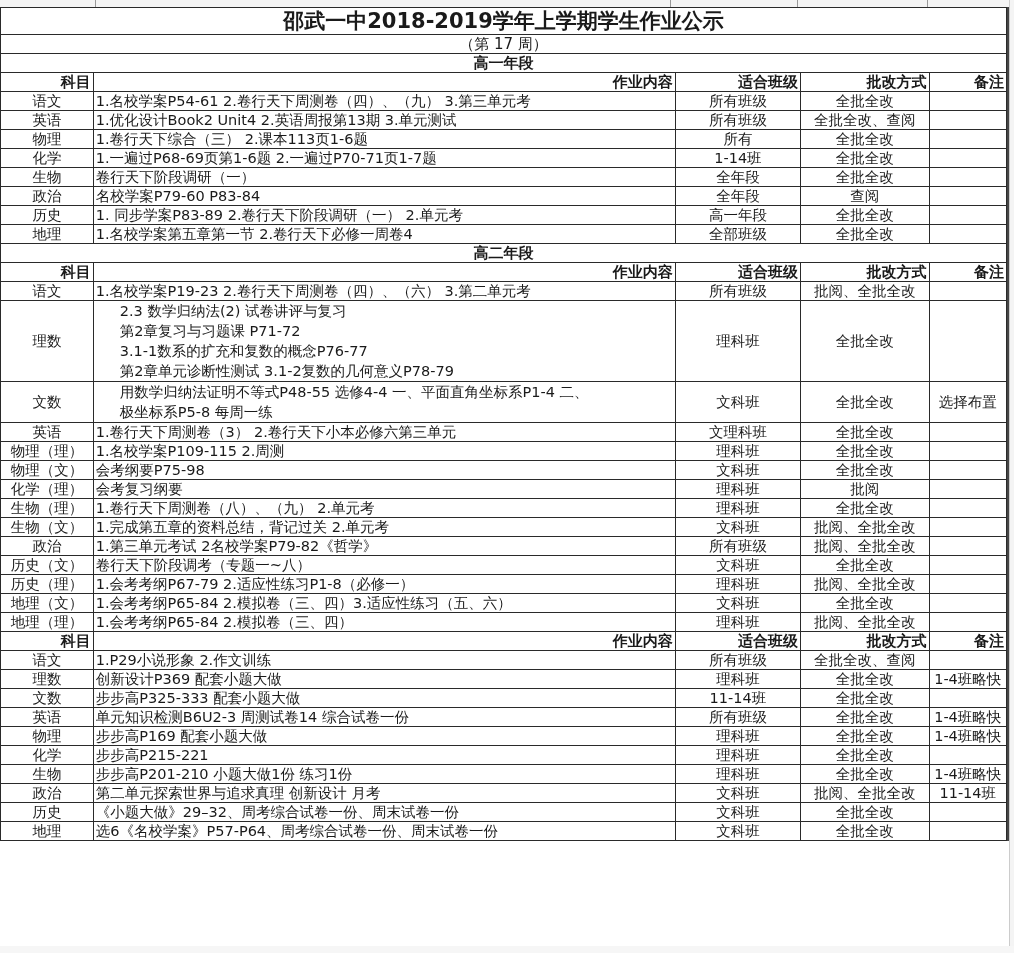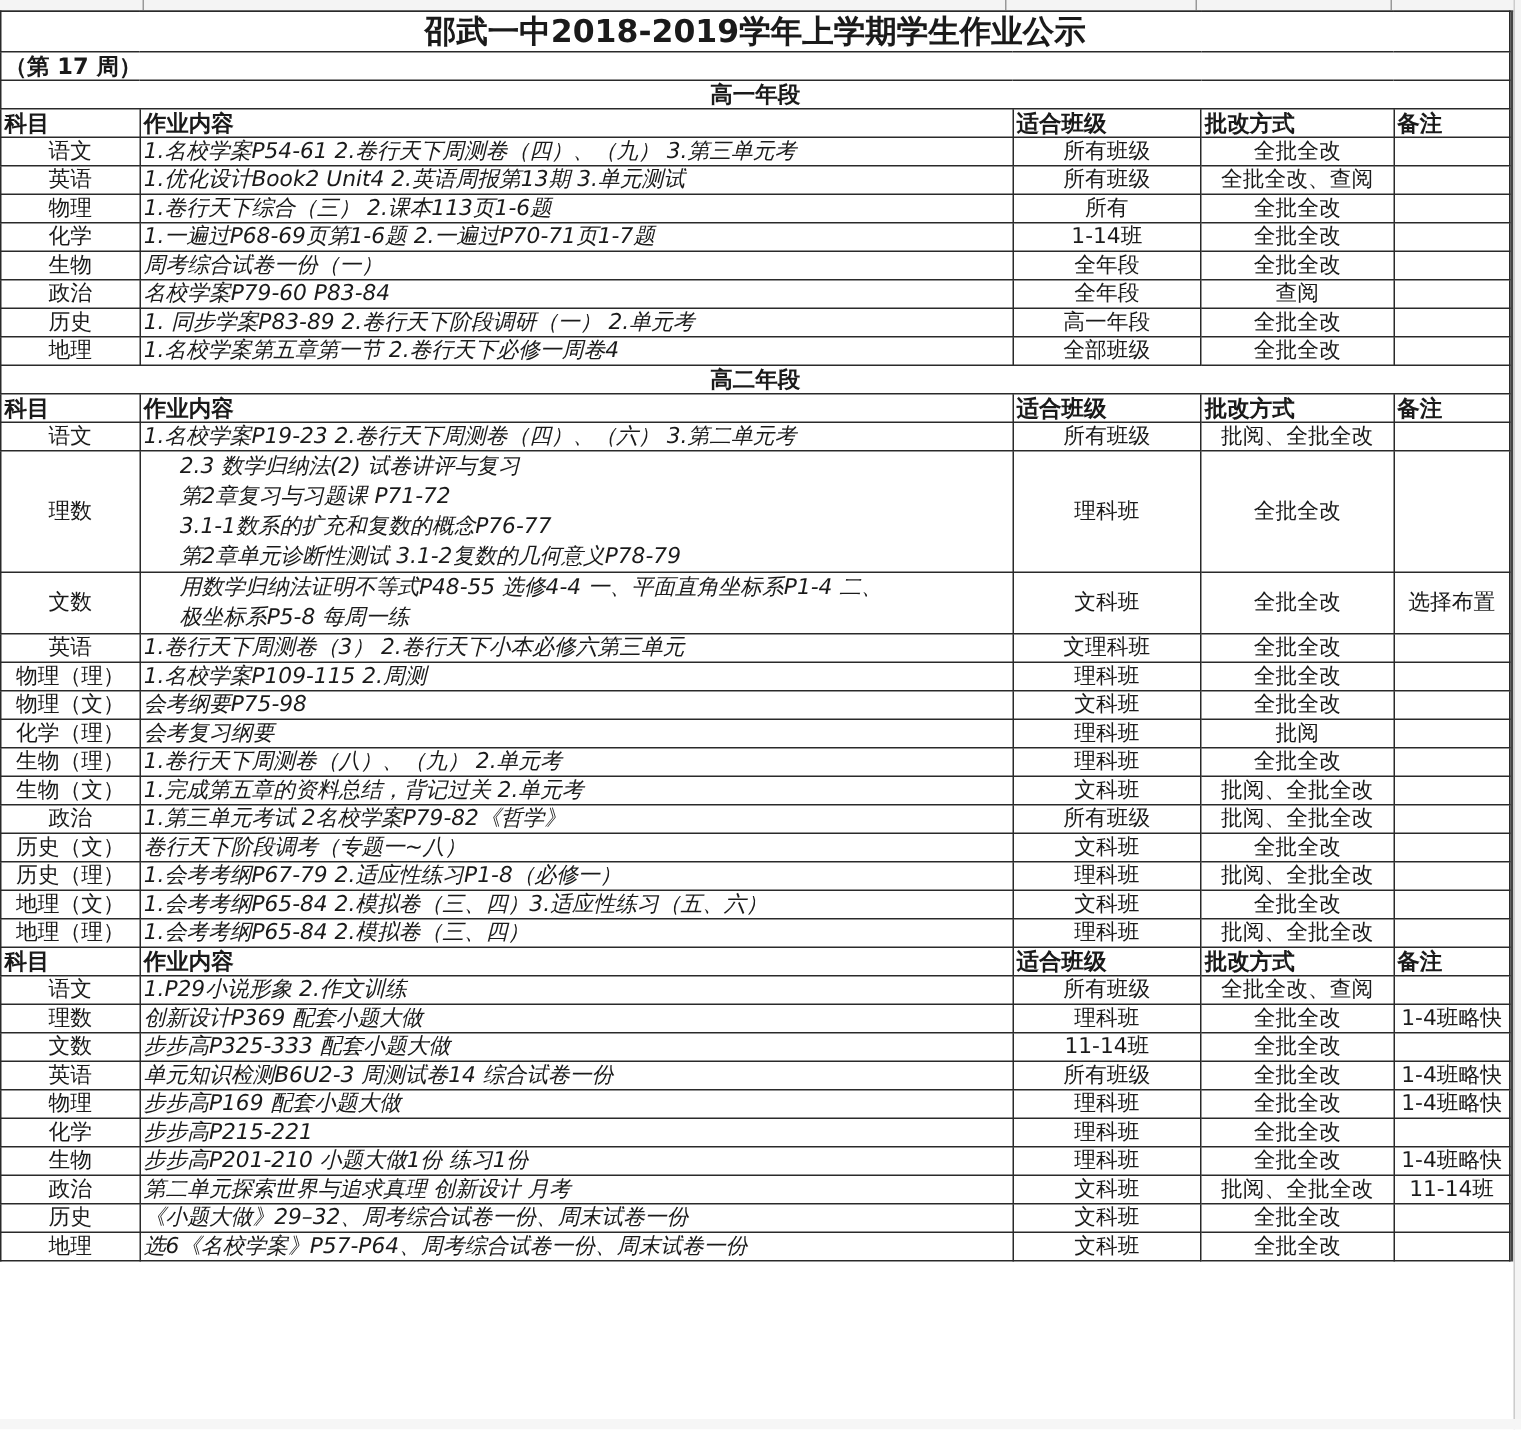--- a/index.html
+++ b/index.html
@@ -8,25 +8,25 @@
   .topstrip { position:absolute; left:0; top:0; width:1014px; height:7px; background:#f4f4f4;
               border-bottom:1px solid #555; }
   .topstrip span { position:absolute; top:0; height:7px; border-left:1px solid #999; }
   .sheet { position:absolute; left:0; top:7px; width:1007px; border-right:2px solid #444; }
   .rightgrid { position:absolute; left:1009px; top:0; width:5px; height:953px; background:#f4f4f4;
                border-left:1px solid #ccc; }
   table { border-collapse:collapse; width:1007px; table-layout:fixed; }
   td { border:1.5px solid #2a2a2a; padding:0 2px; font-size:14.5px; line-height:18px;
        height:18px; white-space:nowrap; overflow:hidden; }
   td.c { text-align:center; }
-  td.l { text-align:left;font-style:italic; }
+  td.l { text-align:left; }
   tr.title td { font-size:21px; font-weight:bold; height:26px; line-height:26px; text-align:center; }
-  tr.week td { font-size:15px; font-weight:bold; height:18px; text-align:left; }
+  tr.week td { font-size:15px; font-weight:normal; height:18px; text-align:center; }
   tr.grade td { font-size:15px; font-weight:bold; text-align:center; }
-  tr.head td { font-size:15px; font-weight:bold; text-align:left; }
+  tr.head td { font-size:15px; font-weight:bold; text-align:right; }
   td.multi { white-space:normal; vertical-align:middle; }
   td.multi div { line-height:20px;margin-left:24px; }
   .col-subj { width:91px; }
   .col-content { width:571px; }
   .col-class { width:123px; }
   .col-method { width:126px; }
   .col-note { width:76px; }
   .bottom { position:absolute; left:0; top:946px; width:1014px; height:7px; background:#f6f6f6; }
 </style>
 </head>
@@ -97,21 +97,21 @@
           <td class="l">
             <div>1.一遍过P68-69页第1-6题  2.一遍过P70-71页1-7题</div>
           </td>
           <td class="c">1-14班</td>
           <td class="c">全批全改</td>
           <td class="c"></td>
         </tr>
         <tr>
           <td class="c">生物</td>
           <td class="l">
-            <div>周考综合试卷一份（一）</div>
+            <div>卷行天下阶段调研（一）</div>
           </td>
           <td class="c">全年段</td>
           <td class="c">全批全改</td>
           <td class="c"></td>
         </tr>
         <tr>
           <td class="c">政治</td>
           <td class="l">
             <div>名校学案P79-60 P83-84</div>
           </td>

